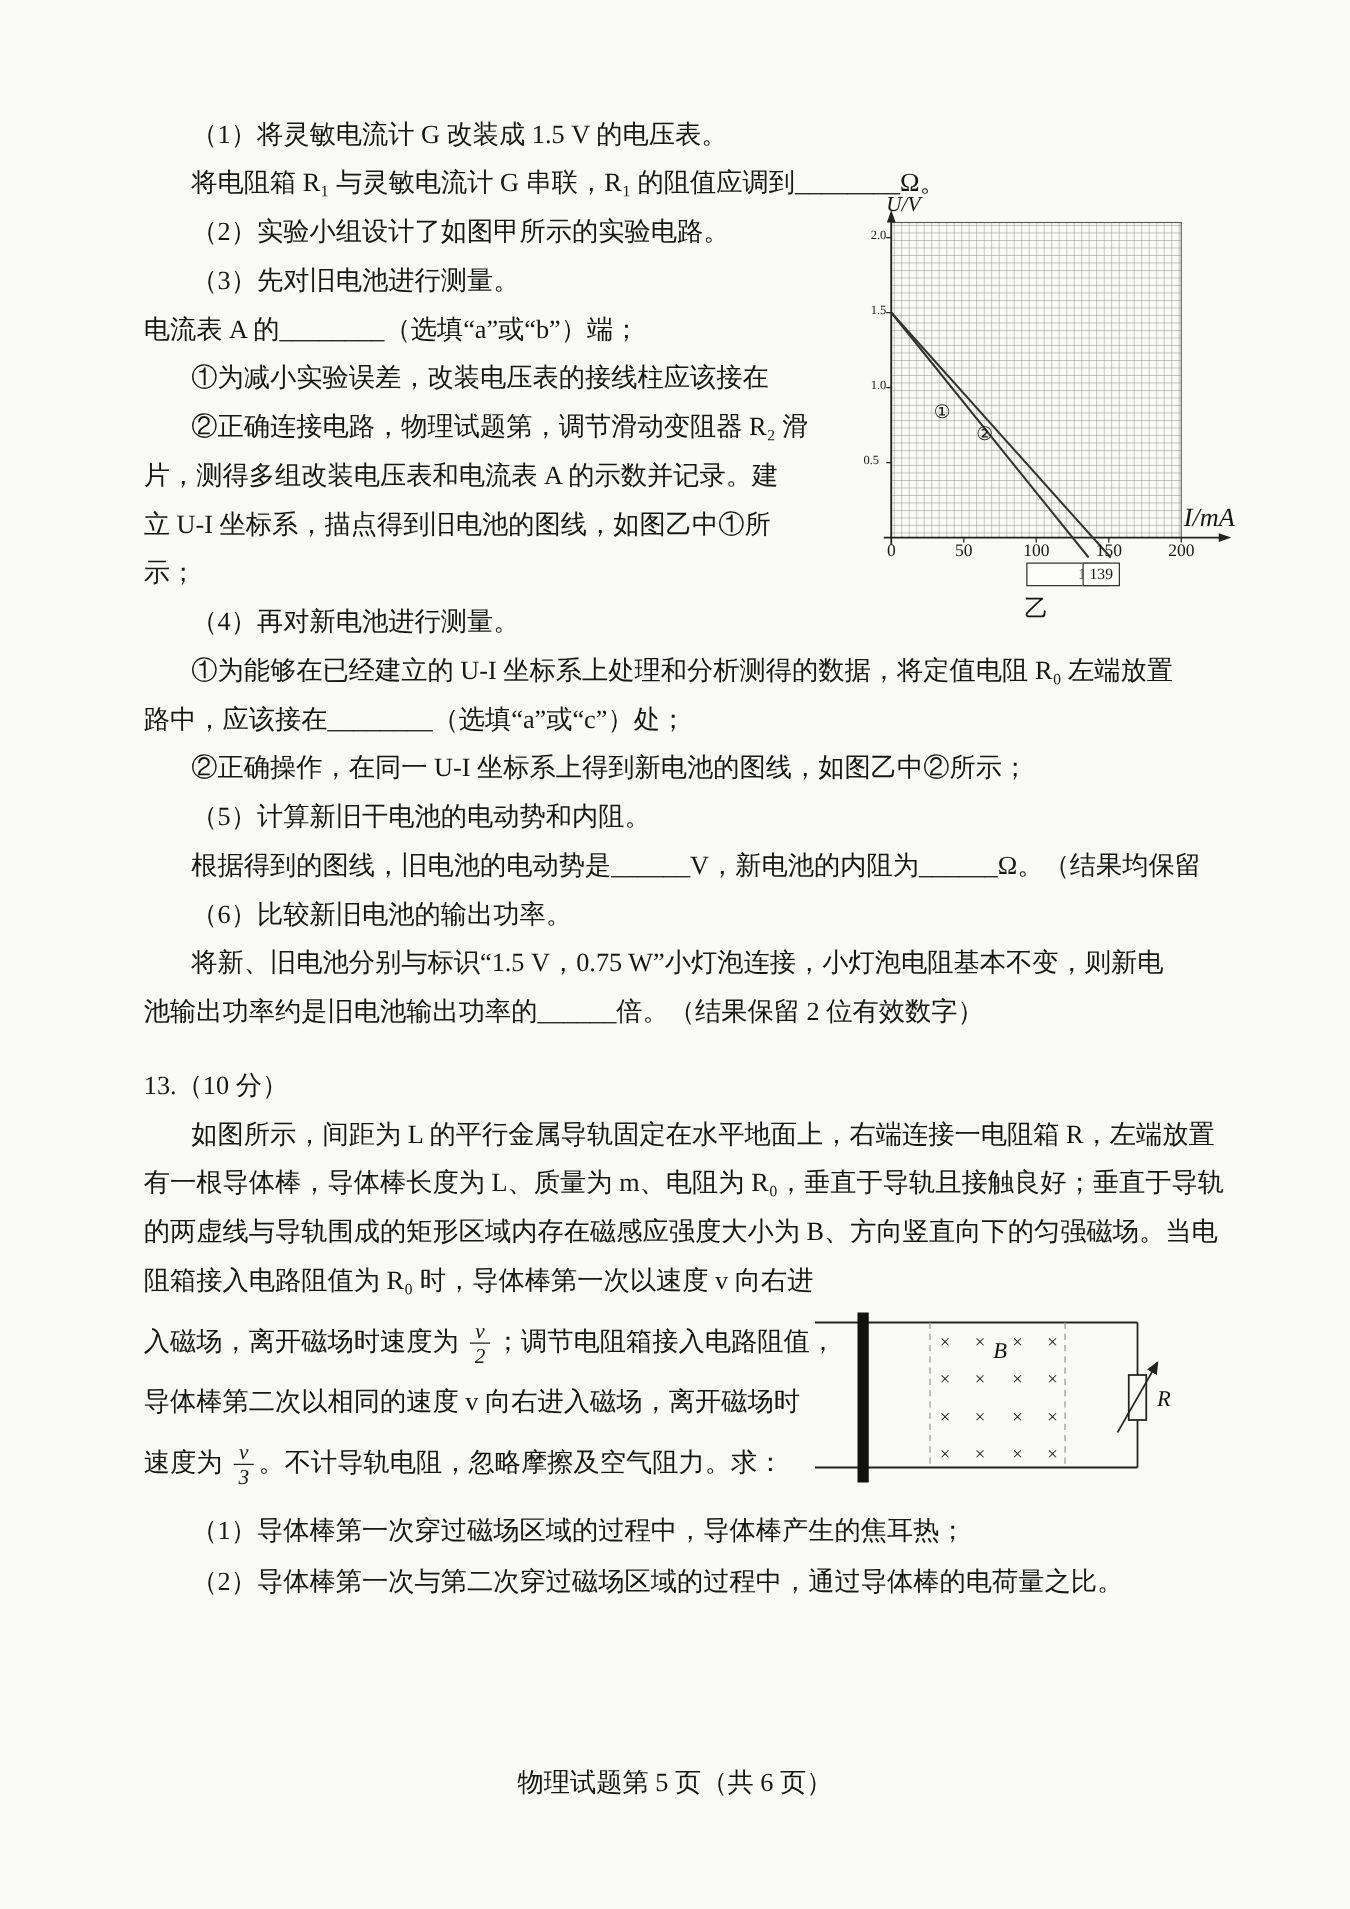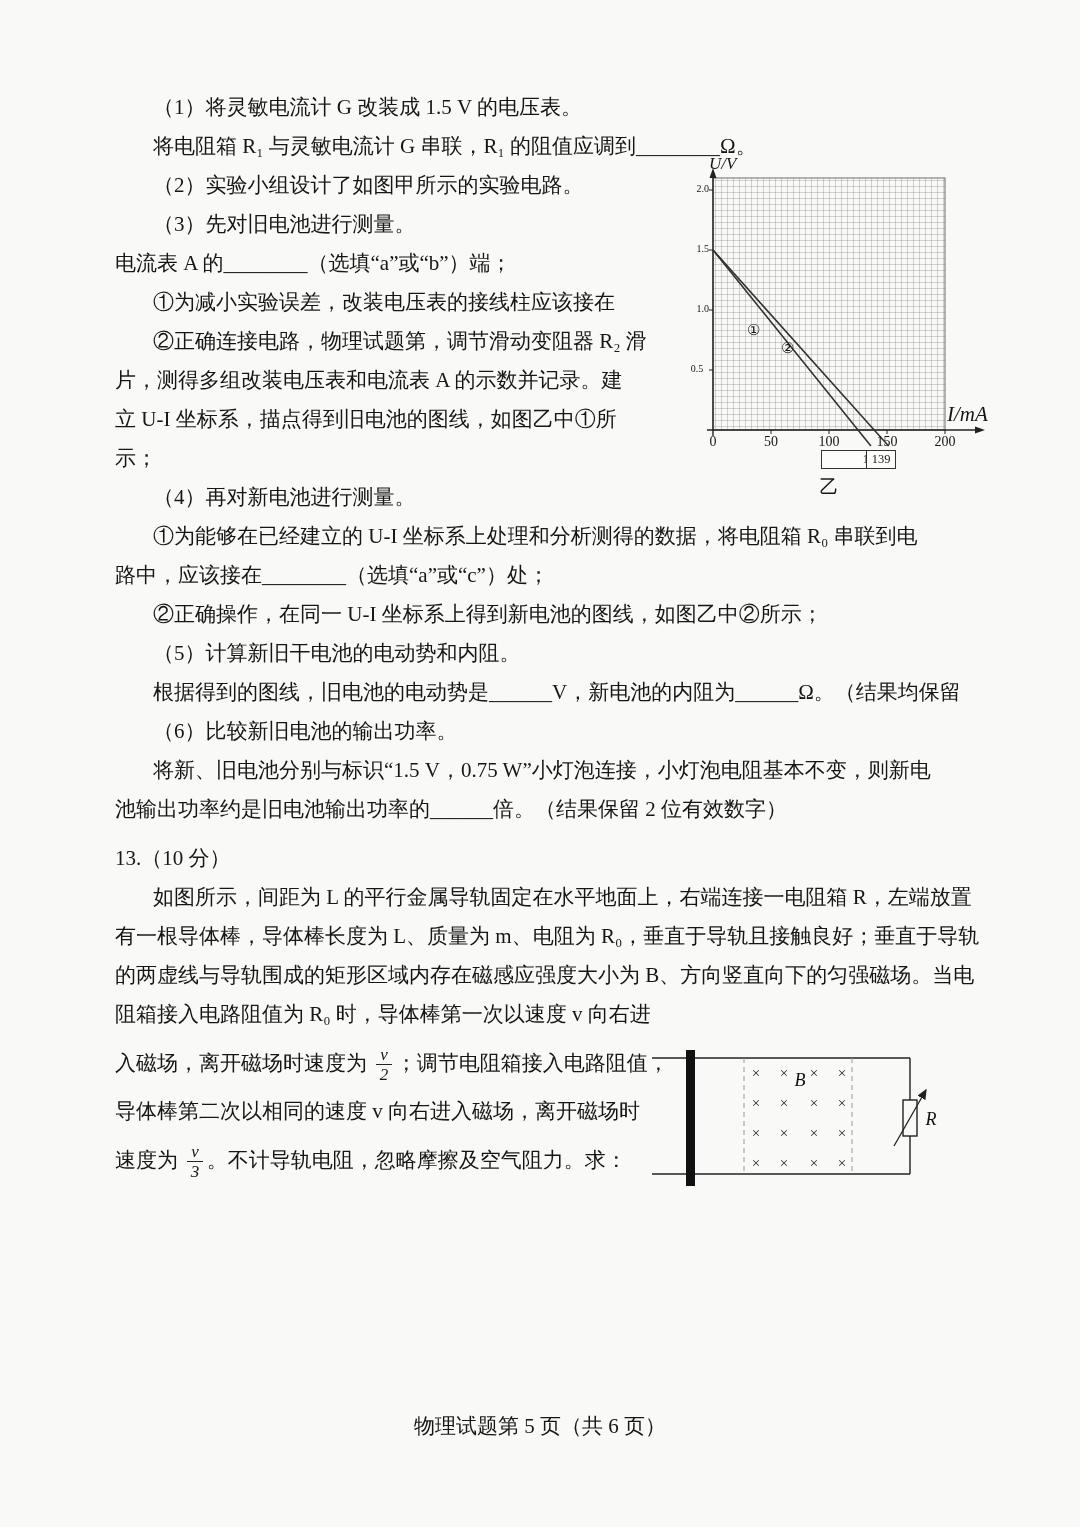--- a/index.html
+++ b/index.html
@@ -55,44 +55,48 @@
   <div class="line indent">将电阻箱 R₁ 与灵敏电流计 G 串联，R₁ 的阻值应调到________Ω。</div>
   <div class="line indent narrow">（2）实验小组设计了如图甲所示的实验电路。</div>
   <div class="line indent narrow">（3）先对旧电池进行测量。</div>
   <div class="line narrow">电流表 A 的________（选填“a”或“b”）端；</div>
   <div class="line indent narrow">①为减小实验误差，改装电压表的接线柱应该接在</div>
   <div class="line indent narrow">②正确连接电路，物理试题第，调节滑动变阻器 R₂ 滑</div>
   <div class="line narrow">片，测得多组改装电压表和电流表 A 的示数并记录。建</div>
   <div class="line narrow">立 U-I 坐标系，描点得到旧电池的图线，如图乙中①所</div>
   <div class="line narrow">示；</div>
   <div class="line indent narrow">（4）再对新电池进行测量。</div>
-  <div class="line indent">①为能够在已经建立的 U-I 坐标系上处理和分析测得的数据，将电阻箱 R₀ 串联到电</div>
+  <div class="line indent">①为能够在已经建立的 U-I 坐标系上处理和分析测得的数据，将定值电阻 R₀ 左端放置</div>
   <div class="line">路中，应该接在________（选填“a”或“c”）处；</div>
   <div class="line indent">②正确操作，在同一 U-I 坐标系上得到新电池的图线，如图乙中②所示；</div>
   <div class="line indent">（5）计算新旧干电池的电动势和内阻。</div>
   <div class="line indent">根据得到的图线，旧电池的电动势是______V，新电池的内阻为______Ω。（结果均保留</div>
   <div class="line indent">（6）比较新旧电池的输出功率。</div>
   <div class="line indent">将新、旧电池分别与标识“1.5 V，0.75 W”小灯泡连接，小灯泡电阻基本不变，则新电</div>
   <div class="line">池输出功率约是旧电池输出功率的______倍。（结果保留 2 位有效数字）</div>
 
-  <div style="margin-top:10px;">
+  <div style="margin-top:20px;">
     <div class="line qnum">13.（10 分）</div>
     <div class="line indent">如图所示，间距为 L 的平行金属导轨固定在水平地面上，右端连接一电阻箱 R，左端放置</div>
     <div class="line">有一根导体棒，导体棒长度为 L、质量为 m、电阻为 R₀，垂直于导轨且接触良好；垂直于导轨</div>
     <div class="line">的两虚线与导轨围成的矩形区域内存在磁感应强度大小为 B、方向竖直向下的匀强磁场。当电</div>
     <div class="line narrow">阻箱接入电路阻值为 R₀ 时，导体棒第一次以速度 v 向右进</div>
     <div class="line narrow tall"><span>入磁场，离开磁场时速度为 </span><span class="frac">
           <span class="num">v</span>
           <span class="den">2</span>
         </span><span>；调节电阻箱接入电路阻值，</span></div>
     <div class="line narrow">导体棒第二次以相同的速度 v 向右进入磁场，离开磁场时</div>
     <div class="line narrow tall"><span>速度为 </span><span class="frac">
           <span class="num">v</span>
           <span class="den">3</span>
         </span><span>。不计导轨电阻，忽略摩擦及空气阻力。求：</span></div>
+    <div class="items" style="margin-top:6px;">
+      <div class="line indent">（1）导体棒第一次穿过磁场区域的过程中，导体棒产生的焦耳热；</div>
+      <div class="line indent">（2）导体棒第一次与第二次穿过磁场区域的过程中，通过导体棒的电荷量之比。</div>
+    </div>
   </div>
 </div>
 
 <div class="figure fig-graph">
   <span class="g-ylabel">U/V</span>
   <span class="g-xlabel">I/mA</span>
 
   <svg width="305" height="292">
     <defs>
       <pattern id="gridS" width="6" height="6" patternUnits="userSpaceOnUse">

